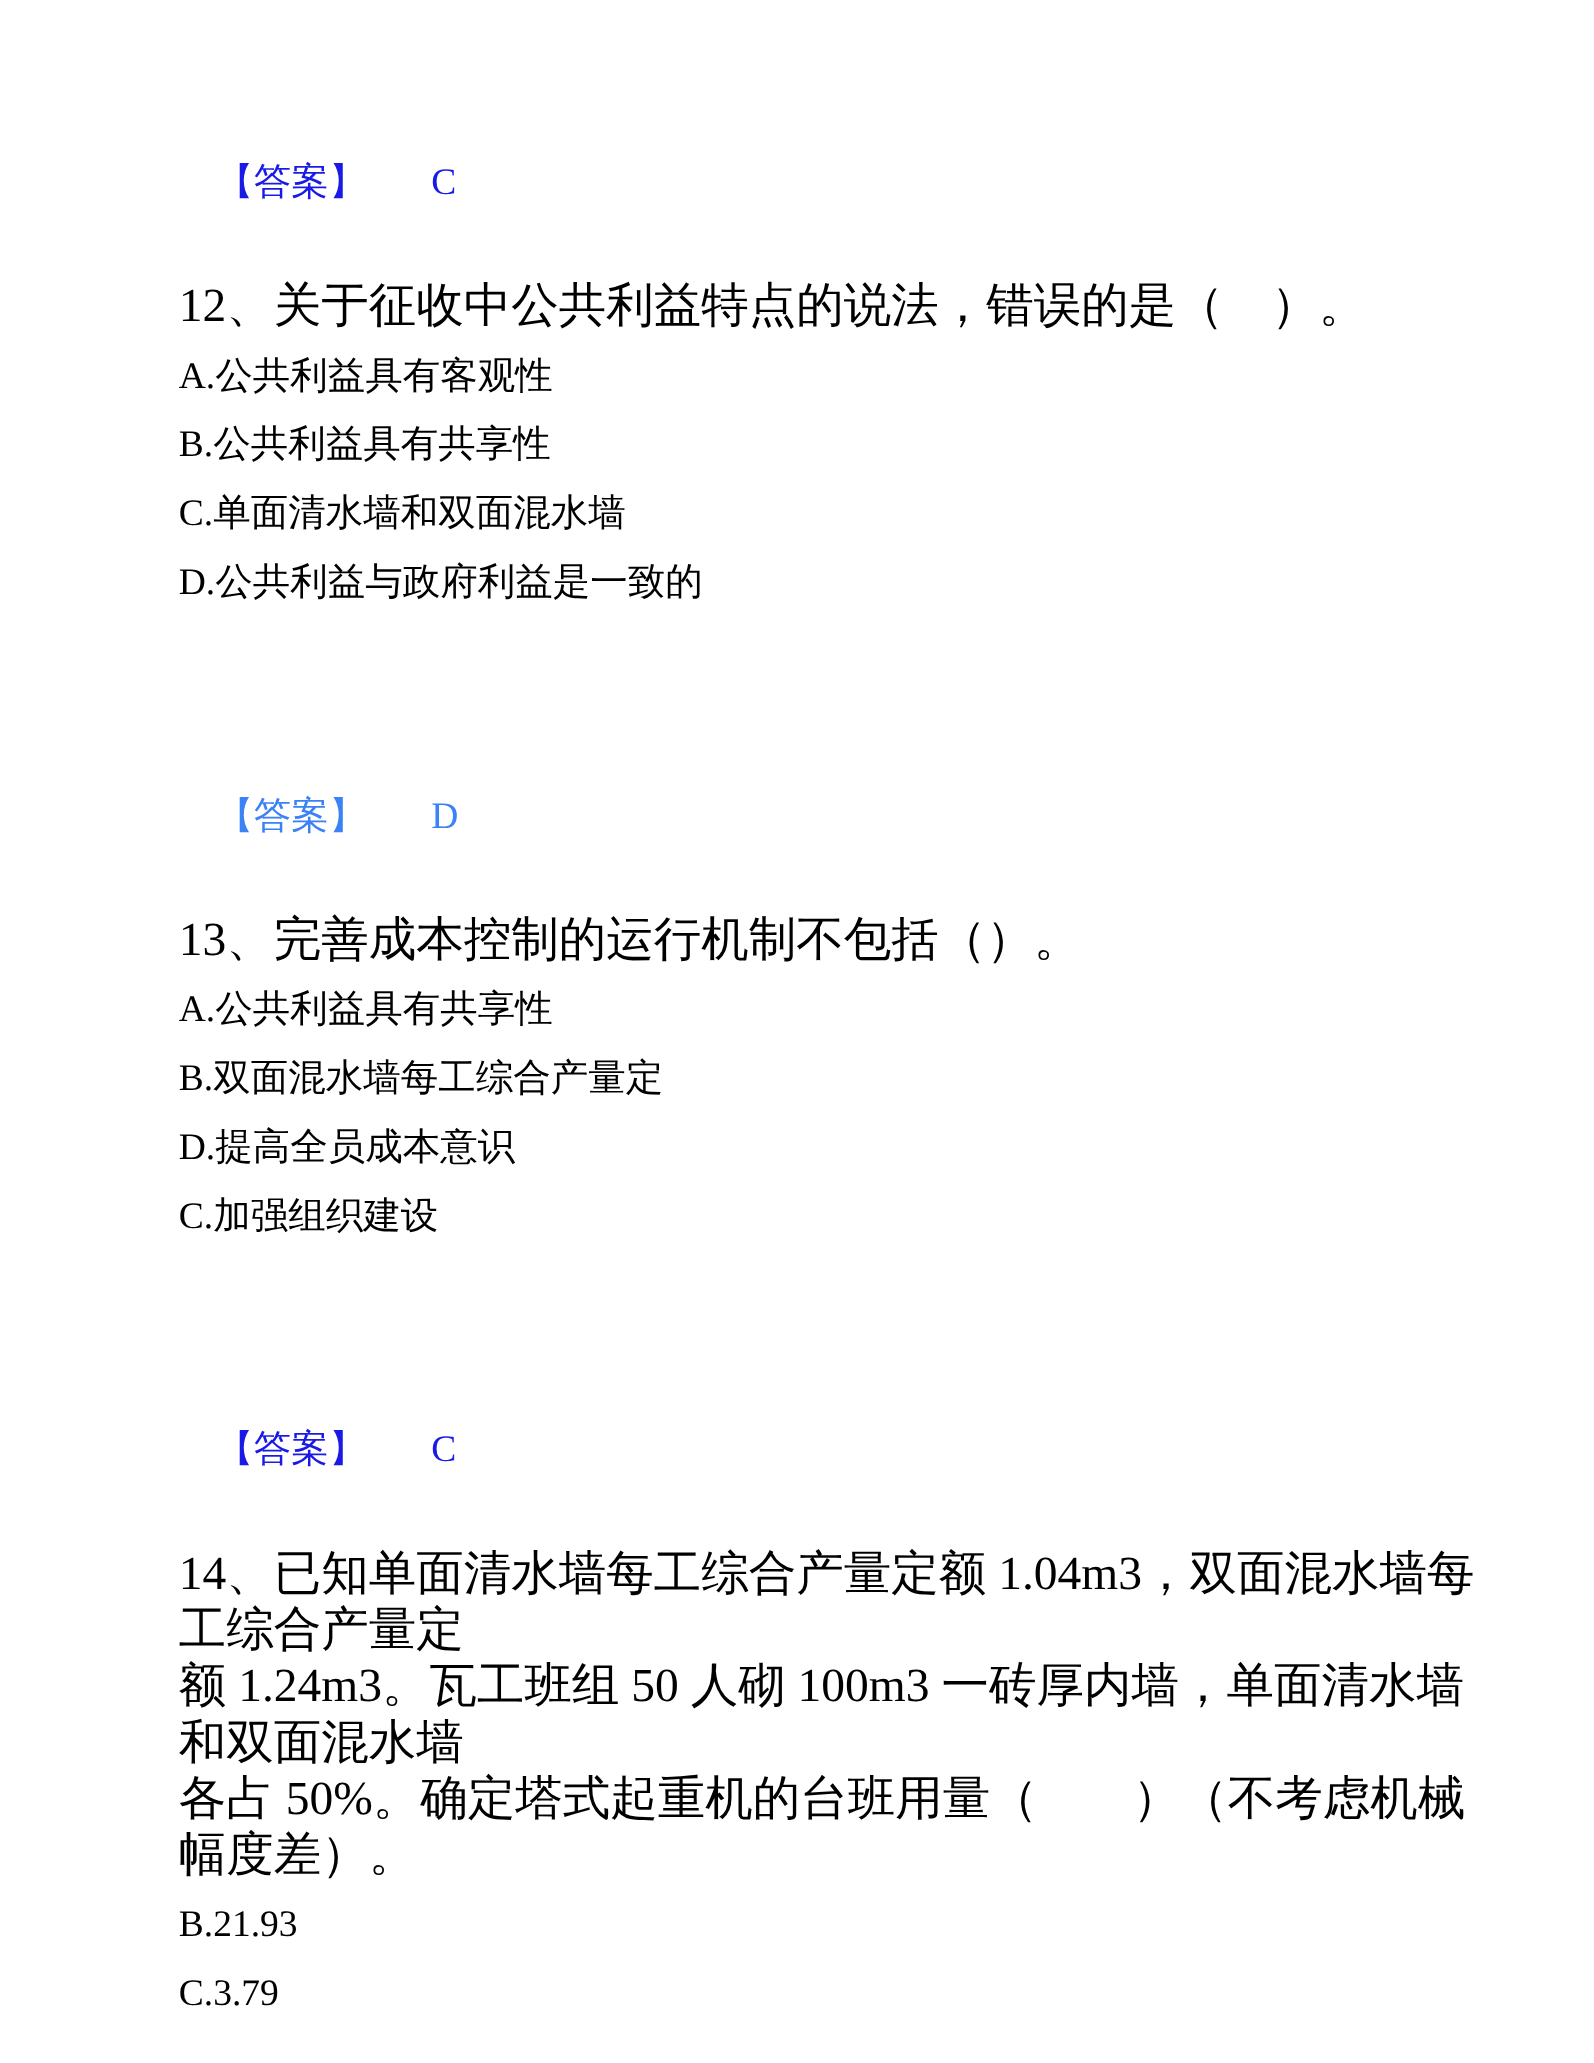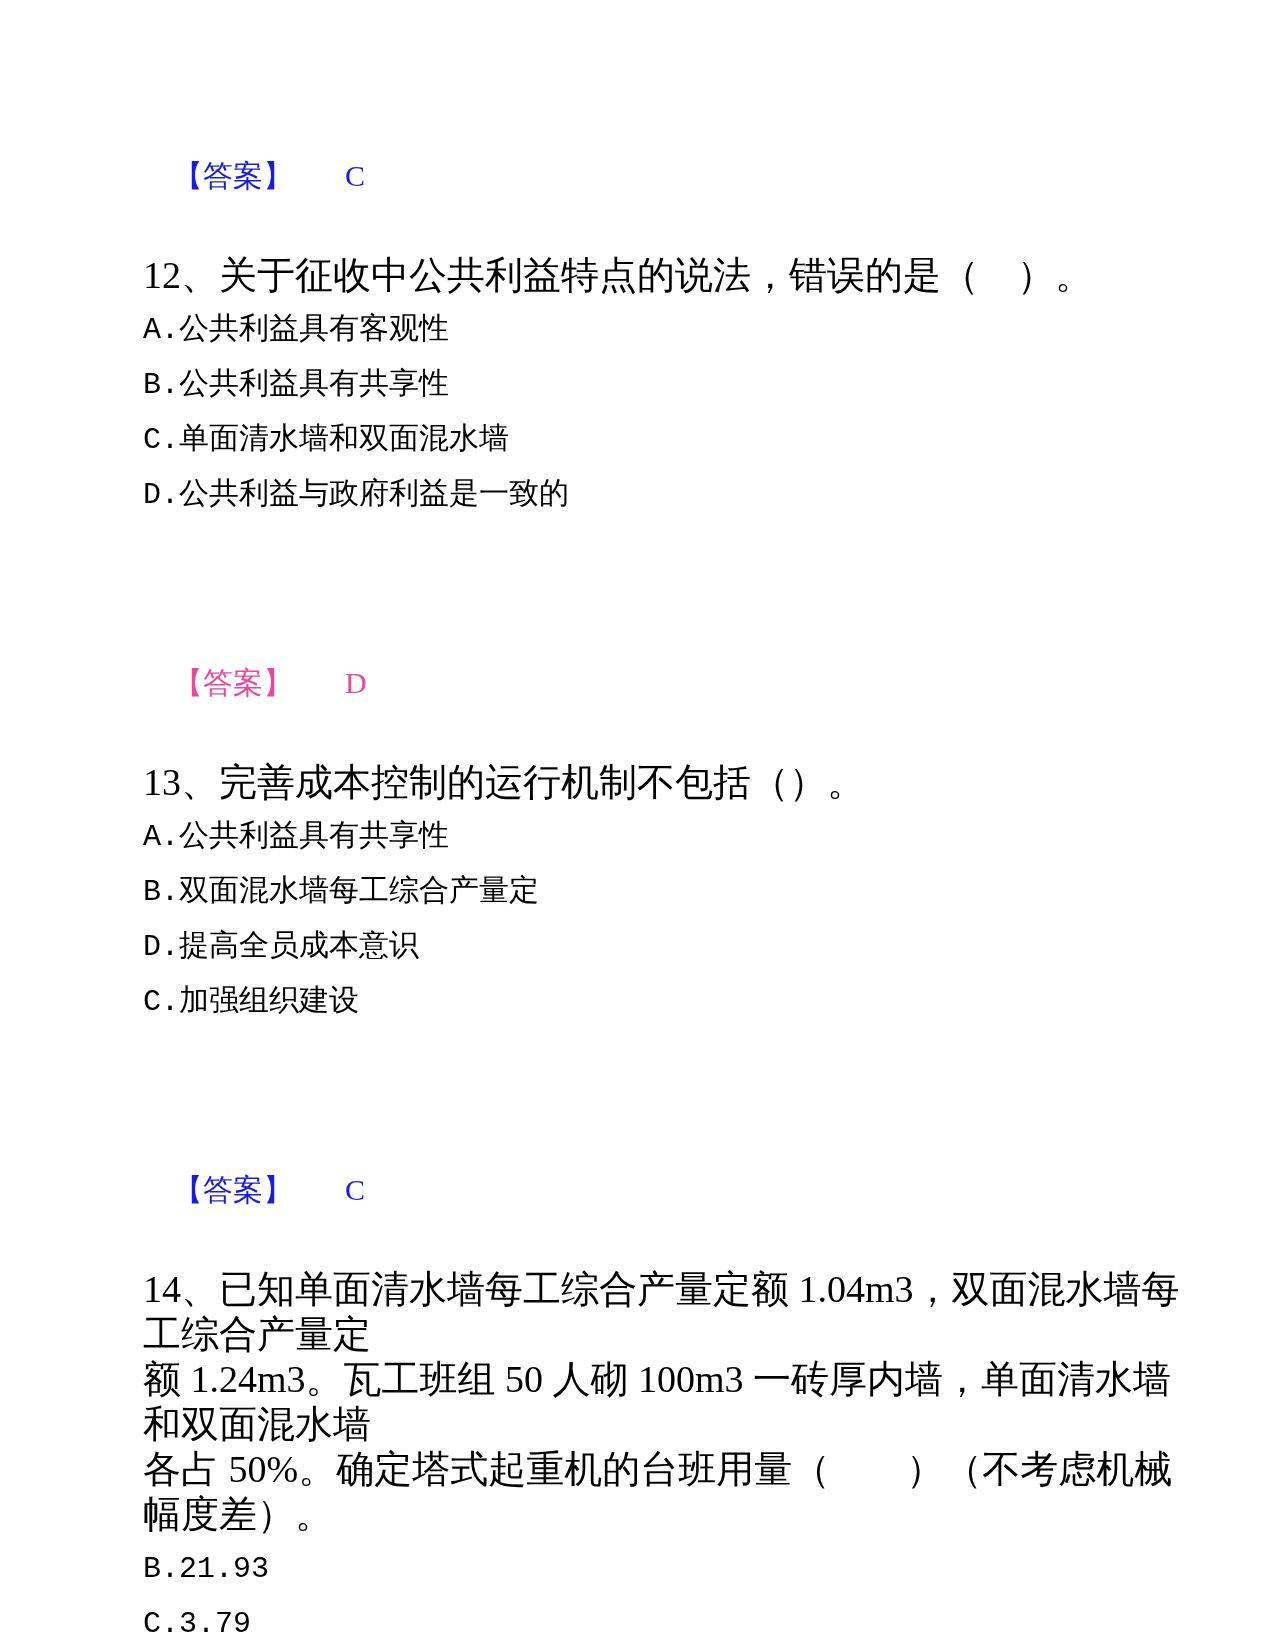--- a/index.html
+++ b/index.html
@@ -11,29 +11,28 @@
     width: 1275px;
     height: 1650px;
     overflow: hidden;
     font-family: "Liberation Serif", "DejaVu Serif", serif;
     color: #000000;
   }
   .page {
     box-sizing: border-box;
     width: 1275px;
     height: 1650px;
-    padding: 108px 95px 0 143px;
+    padding: 78px 95px 0 143px;
     background: #ffffff;
   }
   .line {
     font-size: 30px;
     line-height: 45px;
     margin: 0 0 10px 0;
     white-space: pre-wrap;
-    font-family: Liberation Mono, monospace;
   }
   .stem-group {
     margin: 0 0 10px 0;
   }
   .stem-line {
     font-size: 38px;
     line-height: 45px;
     white-space: pre-wrap;
   }
   .answer-line {
@@ -63,21 +62,21 @@
   </div>
 
   <div class="stem-group">
     <div class="stem-line">12、关于征收中公共利益特点的说法，错误的是（　）。</div>
   </div>
   <div class="line">A.公共利益具有客观性</div>
   <div class="line">B.公共利益具有共享性</div>
   <div class="line">C.单面清水墙和双面混水墙</div>
   <div class="line">D.公共利益与政府利益是一致的</div>
 
-  <div class="answer-line" style="color: #ec4899;">
+  <div class="answer-line" style="color: #3b82f6;">
     <span class="answer-label">【答案】</span><span class="answer-value">D</span>
   </div>
 
   <div class="stem-group">
     <div class="stem-line">13、完善成本控制的运行机制不包括（）。</div>
   </div>
   <div class="line">A.公共利益具有共享性</div>
   <div class="line">B.双面混水墙每工综合产量定</div>
   <div class="line">D.提高全员成本意识</div>
   <div class="line">C.加强组织建设</div>

